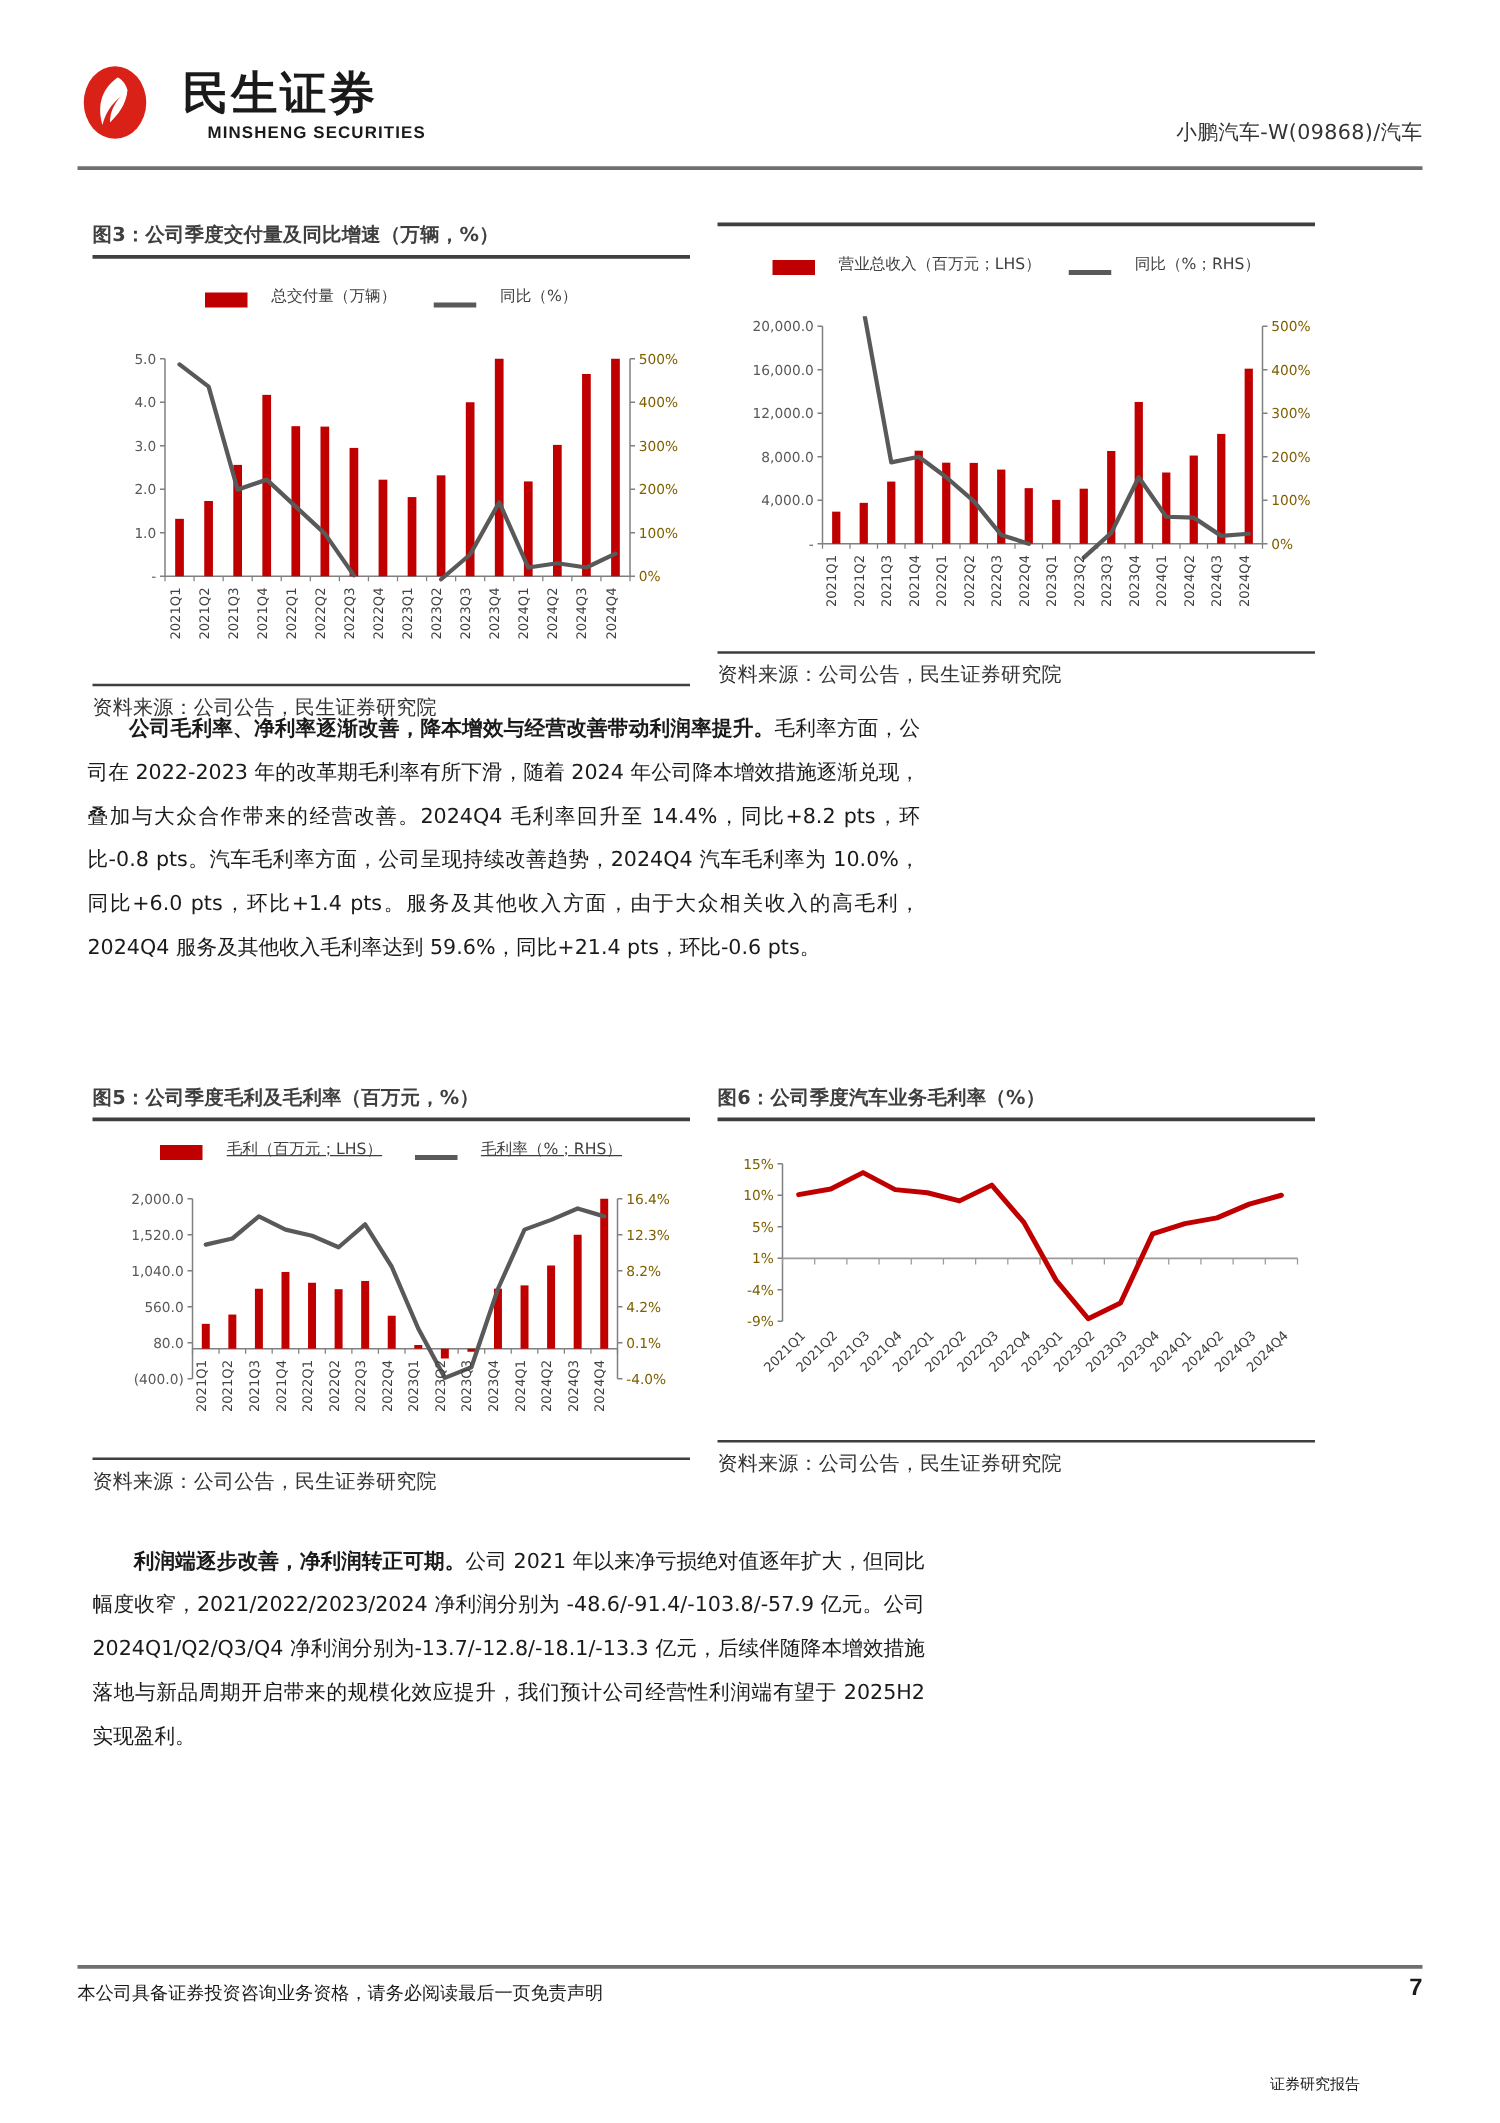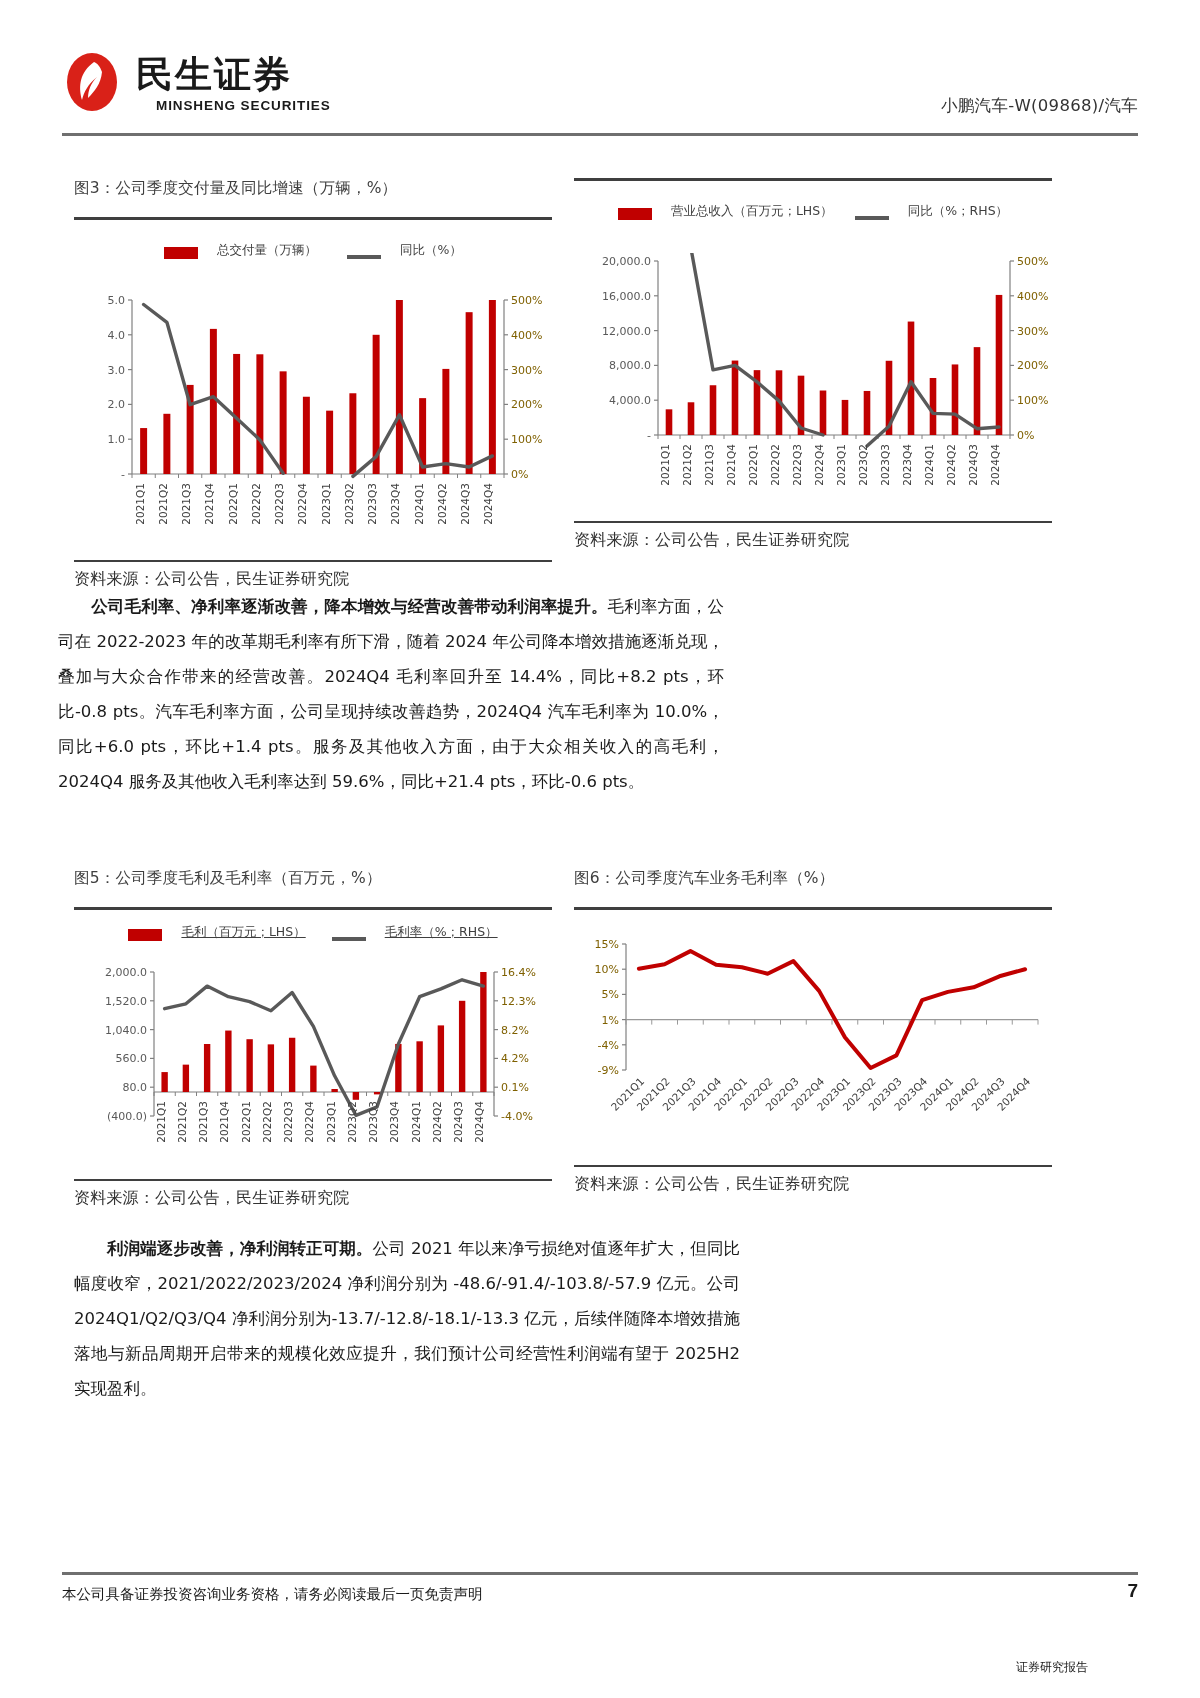--- a/index.html
+++ b/index.html
@@ -12,21 +12,21 @@
     position:relative;
     overflow:hidden;
   }
 
   
   .page-header{
     position:absolute; left:0; top:0; width:1200px; height:150px;
   }
   .logo-wrap{
     position:absolute; left:64px; top:52px;
-    display:flex; align-items:center; gap:16px;
+    display:flex; align-items:center; gap:26px;
   }
   .logo-mark{ width:56px; height:64px; position:relative; }
   .logo-text-zh{
     font-family:"DejaVu Sans",sans-serif;
     font-size:37px; font-weight:700; letter-spacing:2px; color:#1a1a1a;
     line-height:1;
   }
   .logo-text-en{
     font-family:"Liberation Sans",sans-serif;
     font-size:13.5px; font-weight:700; letter-spacing:0.9px; color:#1a1a1a;
@@ -42,22 +42,22 @@
     position:absolute; left:62px; top:133px; width:1076px; height:3px;
     background:#6f6f6f;
   }
 
   
   .fig{
     position:absolute;
   }
   .fig-title{
     font-family:"DejaVu Sans",sans-serif;
-    font-size:15.5px; font-weight:400; color:#3f3f3f;
-    padding-bottom:18px;
+    font-size:15.5px; font-weight:700; color:#3f3f3f;
+    padding-bottom:5px;
     letter-spacing:0.2px;
     white-space:nowrap;
   }
   .fig-title-rule{ height:2.5px; background:#3f3f3f; width:100%; }
   .fig-bottom-rule{ height:2.5px; background:#3f3f3f; width:100%; }
   .fig-source{
     font-family:"DejaVu Sans",sans-serif;
     font-size:16px; color:#333; padding-top:7px;
     letter-spacing:0.2px;
   }
@@ -322,21 +322,21 @@
         <text x="0" y="0" class="xtick" text-anchor="end" transform="translate(359.0,191) rotate(-90)">2024Q1</text>
         <text x="0" y="0" class="xtick" text-anchor="end" transform="translate(381.0,191) rotate(-90)">2024Q2</text>
         <text x="0" y="0" class="xtick" text-anchor="end" transform="translate(403.0,191) rotate(-90)">2024Q3</text>
         <text x="0" y="0" class="xtick" text-anchor="end" transform="translate(425.0,191) rotate(-90)">2024Q4</text>
       </svg>
   </div>
   <div class="fig-bottom-rule"></div>
   <div class="fig-source">资料来源：公司公告，民生证券研究院</div>
 </div>
 
-<div class="para" style="left:58px; top:566px; width:666px;margin-top:24px;">
+<div class="para" style="left:70px; top:566px; width:666px;">
   <span class="indent"></span><b>公司毛利率、净利率逐渐改善，降本增效与经营改善带动利润率提升。</b><span>毛利率方面，公司在 2022-2023 年的改革期毛利率有所下滑，随着 2024 年公司降本增效措施逐渐兑现，叠加与大众合作带来的经营改善。2024Q4 毛利率回升至 14.4%，同比+8.2 pts，环比-0.8 pts。汽车毛利率方面，公司呈现持续改善趋势，2024Q4 汽车毛利率为 10.0%，同比+6.0 pts，环比+1.4 pts。服务及其他收入方面，由于大众相关收入的高毛利，2024Q4 服务及其他收入毛利率达到 59.6%，同比+21.4 pts，环比-0.6 pts。</span>
 </div>
 
 <div class="fig" style="left:74px; top:868px; width:478px;">
   <div class="fig-title">图5：公司季度毛利及毛利率（百万元，%）</div>
   <div class="fig-title-rule"></div>
   <div class="fig-body" style="height:255px;">
     <div class="legend" style="margin-top:14px;gap:26px;text-decoration:underline;">
       <span class="legend-item">
         <span class="swatch-bar"></span>

